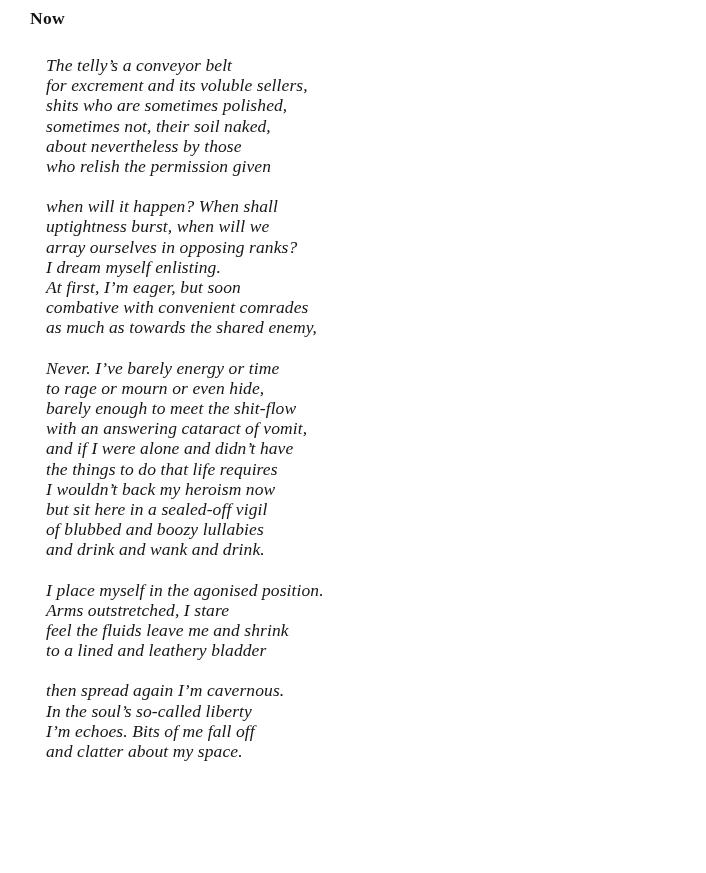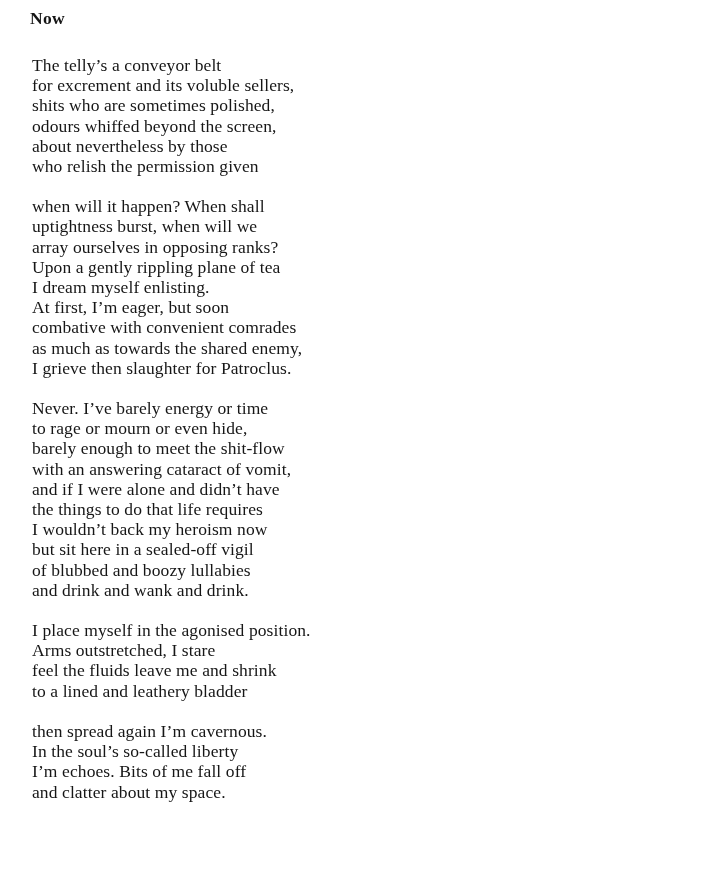--- a/index.html
+++ b/index.html
@@ -19,55 +19,54 @@
     box-sizing: border-box;
   }
   .poem-title {
     font-size: 17.5px;
     font-weight: bold;
     line-height: 20px;
     margin: 2px 0 27px 0;
     letter-spacing: 0.3px;
   }
   .stanza {
-    margin: 0 0 20px 2px;
+    margin: 0 0 20px 16px;
+    font-style: italic;
   }
   .line {
     font-size: 17.5px;
     line-height: 20.2px;
     white-space: pre;
     letter-spacing: 0.1px;
   }
 </style>
 </head>
 <body>
 
 <div class="page">
 
   <h1 class="poem-title">Now</h1>
 
   <div class="stanza">
     <div class="line">The telly’s a conveyor belt</div>
     <div class="line">for excrement and its voluble sellers,</div>
     <div class="line">shits who are sometimes polished,</div>
-    <div class="line">odours whiffed beyond the screen,</div>
+    <div class="line">sometimes not, their soil naked,</div>
     <div class="line">about nevertheless by those</div>
     <div class="line">who relish the permission given</div>
   </div>
 
   <div class="stanza">
     <div class="line">when will it happen? When shall</div>
     <div class="line">uptightness burst, when will we</div>
     <div class="line">array ourselves in opposing ranks?</div>
-    <div class="line">Upon a gently rippling plane of tea</div>
     <div class="line">I dream myself enlisting.</div>
     <div class="line">At first, I’m eager, but soon</div>
     <div class="line">combative with convenient comrades</div>
     <div class="line">as much as towards the shared enemy,</div>
-    <div class="line">I grieve then slaughter for Patroclus.</div>
   </div>
 
   <div class="stanza">
     <div class="line">Never. I’ve barely energy or time</div>
     <div class="line">to rage or mourn or even hide,</div>
     <div class="line">barely enough to meet the shit-flow</div>
     <div class="line">with an answering cataract of vomit,</div>
     <div class="line">and if I were alone and didn’t have</div>
     <div class="line">the things to do that life requires</div>
     <div class="line">I wouldn’t back my heroism now</div>

